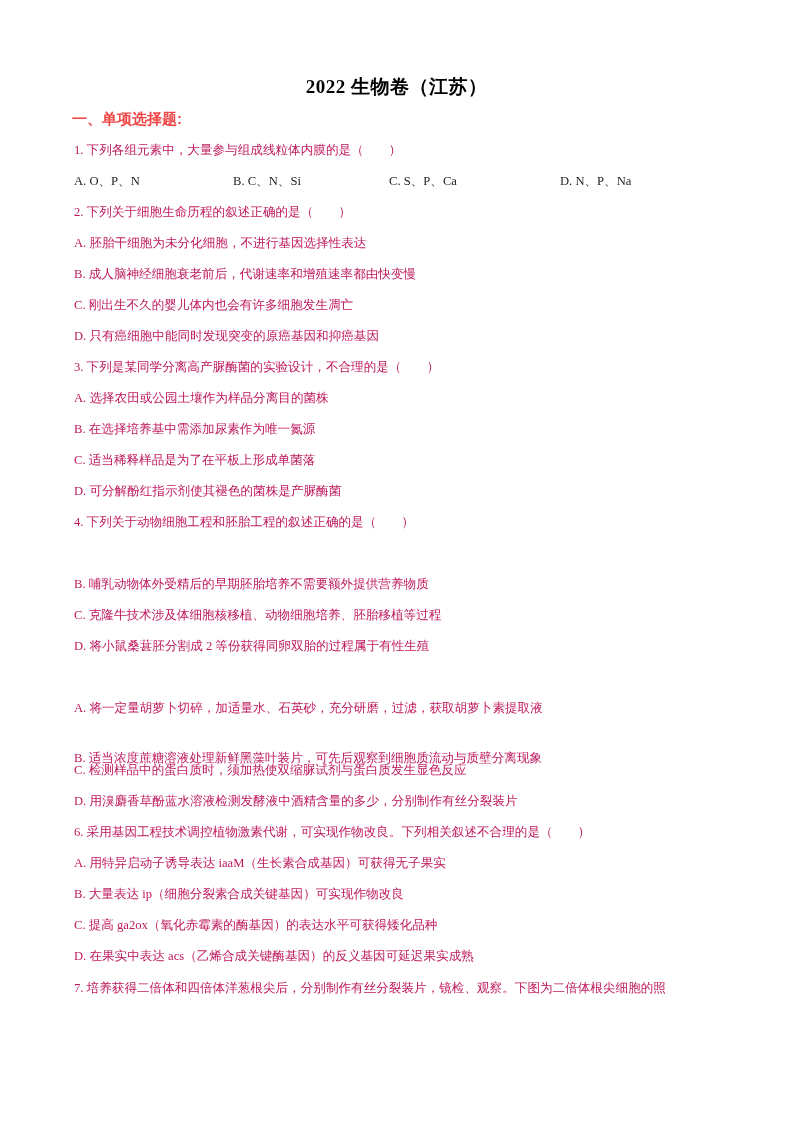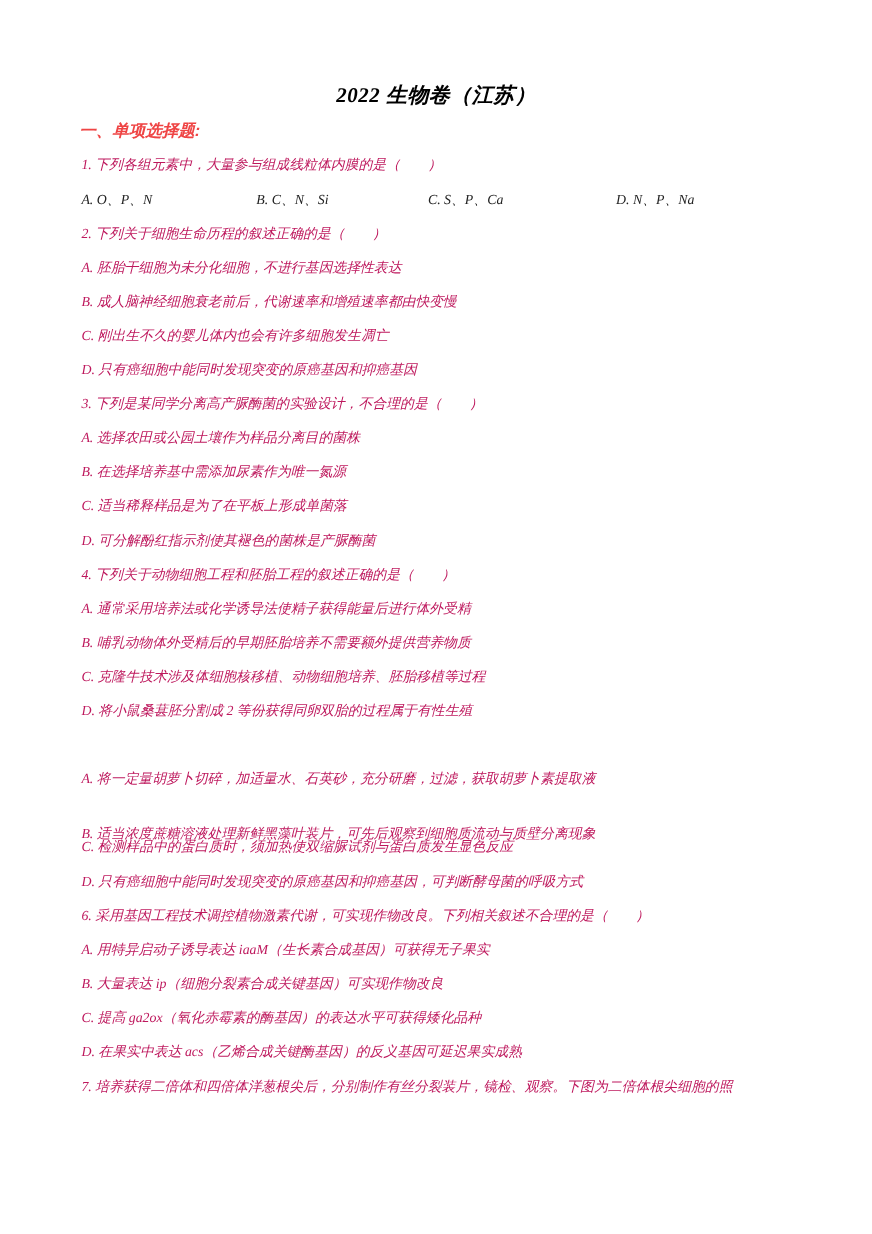--- a/index.html
+++ b/index.html
@@ -1,21 +1,21 @@
 <!DOCTYPE html>
 <html><head>
   <meta charset="utf-8">
   <style>
     html, body { margin: 0; padding: 0; background: #ffffff; }
     body {
       width: 793px; height: 1122px; position: relative; overflow: hidden;
       font-family: "DejaVu Serif", "Liberation Serif", serif;
       color: #1a1a1a;
     }
-    .page { position: absolute; left: 0; top: 0; width: 793px; height: 1122px; font-style: italic; }
+    .page { position: absolute; left: 0; top: 0; width: 793px; height: 1122px; }
     .title {
       position: absolute; top: 74px; left: 0; width: 793px; text-align: center;
       font-family: "Liberation Serif", "DejaVu Serif", serif;
       font-weight: bold; font-size: 19px; letter-spacing: 0.5px; color: #000;
     }
     .section {
       position: absolute; top: 110px; left: 72px;
       font-family: "Liberation Sans", "DejaVu Sans", sans-serif;
       font-weight: bold; font-size: 15px; color: #ef4444;
     }
@@ -48,29 +48,28 @@
   <div class="line" style="top:297px">C. 刚出生不久的婴儿体内也会有许多细胞发生凋亡</div>
   <div class="line" style="top:328px">D. 只有癌细胞中能同时发现突变的原癌基因和抑癌基因</div>
 
   <div class="line" style="top:359px">3. 下列是某同学分离高产脲酶菌的实验设计，不合理的是（　　）</div>
   <div class="line" style="top:390px">A. 选择农田或公园土壤作为样品分离目的菌株</div>
   <div class="line" style="top:421px">B. 在选择培养基中需添加尿素作为唯一氮源</div>
   <div class="line" style="top:483px">D. 可分解酚红指示剂使其褪色的菌株是产脲酶菌</div>
   <div class="line" style="top:452px">C. 适当稀释样品是为了在平板上形成单菌落</div>
 
   <div class="line" style="top:514px">4. 下列关于动物细胞工程和胚胎工程的叙述正确的是（　　）</div>
-  <div class="line" style="top:545px">A. 通常采用培养法或化学诱导法使精子获得能量后进行体外受精</div>
   <div class="line" style="top:576px">B. 哺乳动物体外受精后的早期胚胎培养不需要额外提供营养物质</div>
   <div class="line" style="top:607px">C. 克隆牛技术涉及体细胞核移植、动物细胞培养、胚胎移植等过程</div>
   <div class="line" style="top:638px">D. 将小鼠桑葚胚分割成 2 等份获得同卵双胎的过程属于有性生殖</div>
 
   <div class="line" style="top:700px">A. 将一定量胡萝卜切碎，加适量水、石英砂，充分研磨，过滤，获取胡萝卜素提取液</div>
   <div class="line" style="top:750px">B. 适当浓度蔗糖溶液处理新鲜黑藻叶装片，可先后观察到细胞质流动与质壁分离现象</div>
   <div class="line" style="top:762px">C. 检测样品中的蛋白质时，须加热使双缩脲试剂与蛋白质发生显色反应</div>
-  <div class="line" style="top:793px">D. 只有癌细胞中能同时发现突变的原癌基因和抑癌基因，可判断酵母菌的呼吸方式</div>
+  <div class="line" style="top:793px">D. 用溴麝香草酚蓝水溶液检测发酵液中酒精含量的多少，分别制作有丝分裂装片</div>
 
   <div class="line" style="top:824px">6. 采用基因工程技术调控植物激素代谢，可实现作物改良。下列相关叙述不合理的是（　　）</div>
   <div class="line" style="top:855px">A. 用特异启动子诱导表达 iaaM（生长素合成基因）可获得无子果实</div>
   <div class="line" style="top:886px">B. 大量表达 ip（细胞分裂素合成关键基因）可实现作物改良</div>
   <div class="line" style="top:917px">C. 提高 ga2ox（氧化赤霉素的酶基因）的表达水平可获得矮化品种</div>
   <div class="line" style="top:948px">D. 在果实中表达 acs（乙烯合成关键酶基因）的反义基因可延迟果实成熟</div>
 
   <div class="line" style="top:980px">7. 培养获得二倍体和四倍体洋葱根尖后，分别制作有丝分裂装片，镜检、观察。下图为二倍体根尖细胞的照</div>
 </div>
 

